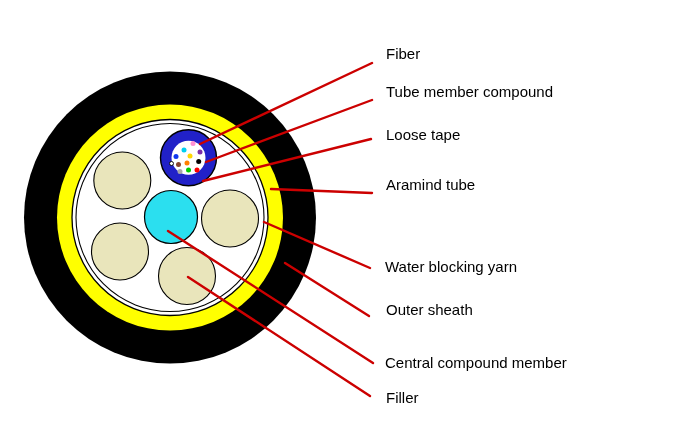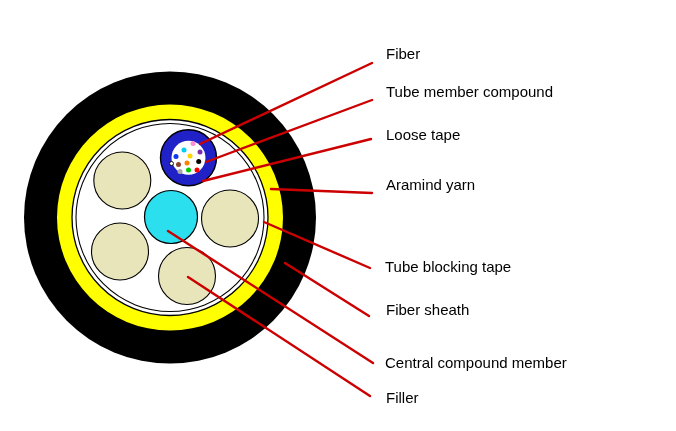--- a/index.html
+++ b/index.html
@@ -74,20 +74,20 @@
         <line x1="285" y1="263" x2="369" y2="316" stroke="#CC0000" stroke-width="2.4" stroke-linecap="round"></line>
         <line x1="168" y1="231" x2="373" y2="363" stroke="#CC0000" stroke-width="2.4" stroke-linecap="round"></line>
         <line x1="188" y1="277" x2="370" y2="396" stroke="#CC0000" stroke-width="2.4" stroke-linecap="round"></line>
       </g>
   </svg>
 
   <div>
     <div class="label" style="left:386px;top:45px">Fiber</div>
     <div class="label" style="left:386px;top:83px">Tube member compound</div>
     <div class="label" style="left:386px;top:126px">Loose tape</div>
-    <div class="label" style="left:386px;top:176px">Aramind yarn</div>
-    <div class="label" style="left:385px;top:258px">Tube blocking tape</div>
-    <div class="label" style="left:386px;top:301px">Fiber sheath</div>
+    <div class="label" style="left:386px;top:176px">Aramind tube</div>
+    <div class="label" style="left:385px;top:258px">Water blocking yarn</div>
+    <div class="label" style="left:386px;top:301px">Outer sheath</div>
     <div class="label" style="left:385px;top:354px">Central compound member</div>
     <div class="label" style="left:386px;top:389px">Filler</div>
   </div>
 
 </div>
 
 </body></html>

